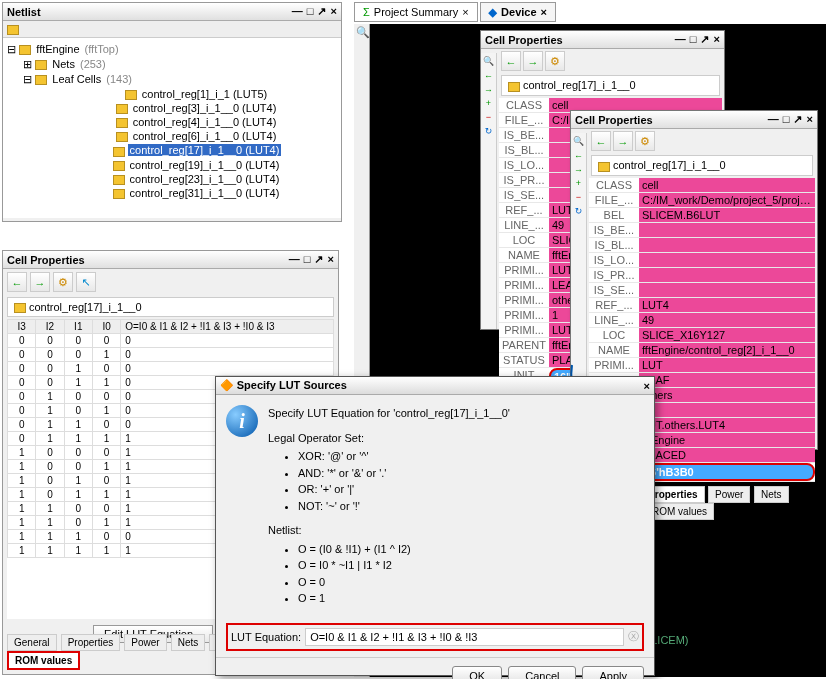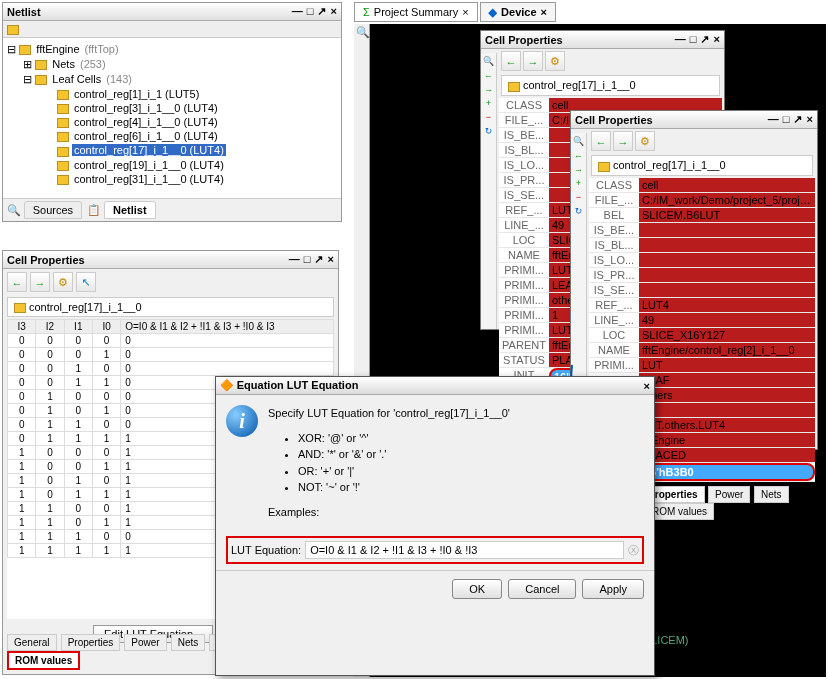--- a/index.html
+++ b/index.html
@@ -14,21 +14,21 @@
   #netlist { left: 2px; top: 2px; width: 340px; height: 220px; }
   #netlist .toolbar { padding: 2px 4px; background: #eee; border-bottom: 1px solid #ccc; }
   #netlist .tree { padding: 4px 2px; background: #fff; height: 180px; overflow: auto; }
   .tree-node { padding: 1px 2px; white-space: nowrap; }
   .tree-icon { display: inline-block; width: 12px; height: 10px; background: #f4c430; border: 1px solid #b89020; margin-right: 3px; vertical-align: middle; }
   .tree-selected { background: #316ac5; color: #fff; }
   .tree-label { padding: 0 2px; }
   .tree-dim { color: #888; }
   .indent0 { padding-left: 2px; }
   .indent1 { padding-left: 18px; }
-  .indent3 { padding-left: 52px; }
+  .indent3 { padding-left: 52px; text-align: center; }
   .bottom-tabs { position: absolute; bottom: 0; left: 0; right: 0; padding: 2px 4px; background: #f0f0f0; border-top: 1px solid #ccc; }
   .tab { display: inline-block; padding: 2px 8px; margin-right: 2px; background: #eee; border: 1px solid #ccc; border-radius: 3px 3px 0 0; cursor: pointer; }
   .tab.active { background: #fff; font-weight: bold; }
   
   
   #cellprops { left: 2px; top: 250px; width: 337px; height: 425px; }
   #cellprops .toolbar { padding: 3px 4px; display: flex; gap: 3px; }
   .tb-btn { width: 20px; height: 20px; border: 1px solid #ccc; background: linear-gradient(#fff,#e8e8e8); display: inline-flex; align-items: center; justify-content: center; cursor: pointer; }
   .cell-name { padding: 3px 6px; background: #fff; border: 1px solid #ccc; margin: 2px 4px; }
   .rom-table { background: #fff; margin: 2px 4px; height: 300px; }
@@ -48,21 +48,21 @@
   
   
   #device { position: absolute; left: 354px; top: 24px; right: 2px; bottom: 2px; background: #000; }
   
   
   .float-props { position: absolute; background: #f0f0f0; border: 1px solid #777; box-shadow: 2px 2px 4px rgba(0,0,0,0.3); }
   .float-props .toolbar { padding: 2px 4px; display: flex; gap: 2px; }
   .float-props .content { background: #fff; margin: 2px; font-size: 9px; }
   .prop-row { display: flex; border-bottom: 1px solid #e8e8e8; }
   .prop-row .k { width: 50px; color: #666; padding: 1px 3px; background: #fff; text-align: center; }
-  .prop-row .v { flex: 1; padding: 1px 3px; background: #b91c1c; overflow: hidden; text-overflow: ellipsis; white-space: nowrap; }
+  .prop-row .v { flex: 1; padding: 1px 3px; background: #ec4899; overflow: hidden; text-overflow: ellipsis; white-space: nowrap; }
   .red-circle { border: 2px solid #d00; border-radius: 8px; }
   
   #float1 { left: 480px; top: 30px; width: 245px; height: 300px; }
   #float2 { left: 570px; top: 110px; width: 248px; height: 340px; }
   
   .vbar { position: absolute; left: 0; top: 22px; bottom: 0; width: 16px; background: #f4f4f4; border-right: 1px solid #ccc; display: flex; flex-direction: column; align-items: center; gap: 2px; padding-top: 2px; }
   .vbar .vb { width: 12px; height: 12px; display: flex; align-items: center; justify-content: center; cursor: pointer; font-size: 9px; }
   .float-body { margin-left: 16px; }
   
   
@@ -101,28 +101,23 @@
     <div class="tree-node indent0">⊟ <span class="tree-icon"></span><span class="tree-label">fftEngine</span> <span class="tree-dim">(fftTop)</span></div>
     <div class="tree-node indent1">⊞ <span class="tree-icon"></span><span class="tree-label">Nets</span> <span class="tree-dim">(253)</span></div>
     <div class="tree-node indent1">⊟ <span class="tree-icon"></span><span class="tree-label">Leaf Cells</span> <span class="tree-dim">(143)</span></div>
     <div id="tree-items">
         <div class="tree-node indent3"><span class="tree-icon"></span><span class="tree-label">control_reg[1]_i_1 (LUT5)</span></div>
         <div class="tree-node indent3"><span class="tree-icon"></span><span class="tree-label">control_reg[3]_i_1__0 (LUT4)</span></div>
         <div class="tree-node indent3"><span class="tree-icon"></span><span class="tree-label">control_reg[4]_i_1__0 (LUT4)</span></div>
         <div class="tree-node indent3"><span class="tree-icon"></span><span class="tree-label">control_reg[6]_i_1__0 (LUT4)</span></div>
         <div class="tree-node indent3"><span class="tree-icon"></span><span class="tree-label tree-selected">control_reg[17]_i_1__0 (LUT4)</span></div>
         <div class="tree-node indent3"><span class="tree-icon"></span><span class="tree-label">control_reg[19]_i_1__0 (LUT4)</span></div>
+        <div class="tree-node indent3"><span class="tree-icon"></span><span class="tree-label">control_reg[23]_i_1__0 (LUT4)</span></div>
         <div class="tree-node indent3"><span class="tree-icon"></span><span class="tree-label">control_reg[31]_i_1__0 (LUT4)</span></div>
       </div>
-  </div>
-  <div class="bottom-tabs">
-    <span>🔍</span>
-    <span class="tab">Sources</span>
-    <span>📋</span>
-    <span class="tab active">Netlist</span>
   </div>
 </div>
 
 <div id="cellprops" class="panel">
   <div class="panel-title">
     <span>Cell Properties</span>
     <span class="controls">
       <span>—</span>
       <span>□</span>
       <span>↗</span>
@@ -524,36 +519,43 @@
   </div>
 </div>
 
 <svg class="arrow" viewBox="0 0 50 70">
   <path d="M 10 5 Q 5 40 35 60" stroke="#05a" stroke-width="2" fill="none"></path>
   <path d="M 35 60 L 28 52 L 40 55 Z" fill="#05a"></path>
 </svg>
 
 <div id="dialog">
   <div class="panel-title">
-    <span><span style="color:#c80">🔶</span> <span>Equation LUT Equation</span></span>
+    <span><span style="color:#c80">🔶</span> <span>Specify LUT Sources</span></span>
     <span class="controls">
         <span>×</span>
       </span>
   </div>
   <div class="body">
     <div class="info-icon">i</div>
     <div class="dlg-text">
       <div style="margin-bottom:8px;">Specify LUT Equation for 'control_reg[17]_i_1__0'</div>
+      <div>Legal Operator Set:</div>
       <ul id="ops-list">
           <li>XOR: '@' or '^'</li>
           <li>AND: '*' or '&amp;' or '.'</li>
           <li>OR: '+' or '|'</li>
           <li>NOT: '~' or '!'</li>
         </ul>
-      <div style="margin-top:8px;">Examples:</div>
+      <div style="margin-top:8px;">Netlist:</div>
+      <ul id="examples-list">
+          <li>O = (I0 &amp; !I1) + (I1 ^ I2)</li>
+          <li>O = I0 * ~I1 | I1 * I2</li>
+          <li>O = 0</li>
+          <li>O = 1</li>
+        </ul>
     </div>
   </div>
   <div class="lut-eq-row">
     <span>LUT Equation:</span>
     <input type="text" value="O=I0 &amp; I1 &amp; I2 + !I1 &amp; I3 + !I0 &amp; !I3" style="">
     <span style="color:#aaa">ⓧ</span>
   </div>
   <div class="dlg-buttons">
     <button>OK</button>
     <button>Cancel</button>

